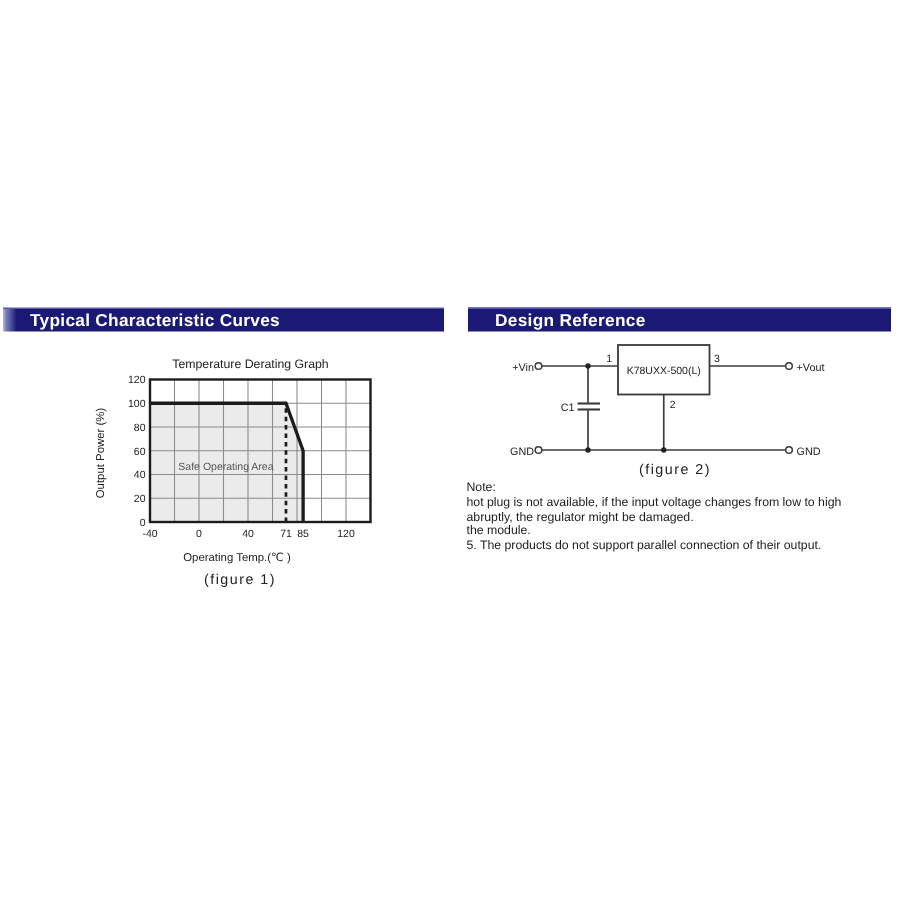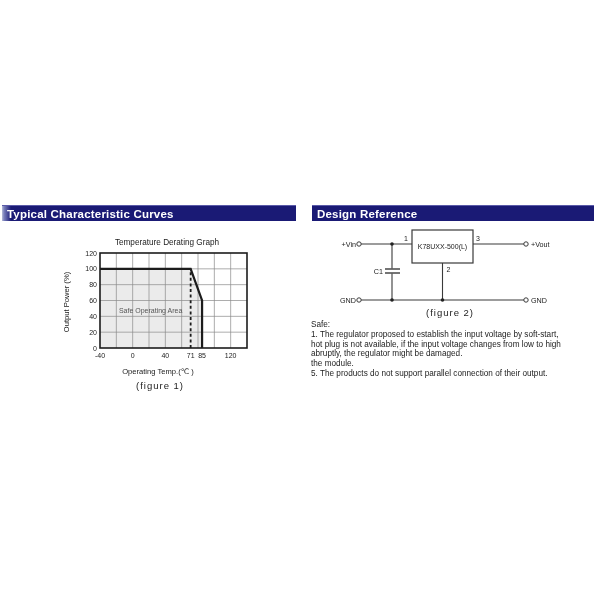--- a/index.html
+++ b/index.html
@@ -5,21 +5,21 @@
   html,body{margin:0;padding:0;}
   body{
     width:600px;height:600px;position:relative;overflow:hidden;
     background:#ffffff;
     font-family:"Liberation Sans","DejaVu Sans",sans-serif;
     color:#222;
   }
   .banner{
     position:absolute;top:205px;height:16px;
     color:#fff;font-size:11.5px;font-weight:600;letter-spacing:.2px;
-    line-height:16px;padding-left:5px;box-sizing:border-box;
+    line-height:16px;padding-left:18px;box-sizing:border-box;
     border-top:1px solid #5a5aa8;
   }
   #banner-left{left:2px;width:294px;}
   #banner-right{left:312px;width:282px;}
   .fig1-svg{position:absolute;left:55px;top:228px;}
   .circuit-svg{position:absolute;left:330px;top:222px;}
   svg text{
     font-family:"Liberation Sans","DejaVu Sans",sans-serif;
     fill:#222;
   }
@@ -112,19 +112,18 @@
   <text class="circ-label" x="26" y="81" text-anchor="end">GND</text>
   <text class="circ-label" x="201" y="81" text-anchor="start">GND</text>
   <text class="pin-label" x="78" y="19" text-anchor="end">1</text>
   <text class="pin-label" x="146" y="19" text-anchor="start">3</text>
   <text class="pin-label" x="116.5" y="50" text-anchor="start">2</text>
   <text class="circ-label" x="53" y="52" text-anchor="end">C1</text>
   <text class="fig-caption" x="120" y="94" text-anchor="middle">(figure 2)</text>
 </svg>
 
 <div class="note">
-  <div>Safe:</div>
-  <div>1. The regulator proposed to establish the input voltage by soft-start,</div>
+  <div>Note:</div>
   <div>hot plug is not available, if the input voltage changes from low to high</div>
   <div>abruptly, the regulator might be damaged.</div>
   <div>the module.</div>
   <div>5. The products do not support parallel connection of their output.</div>
 </div>
 
 </body></html>

